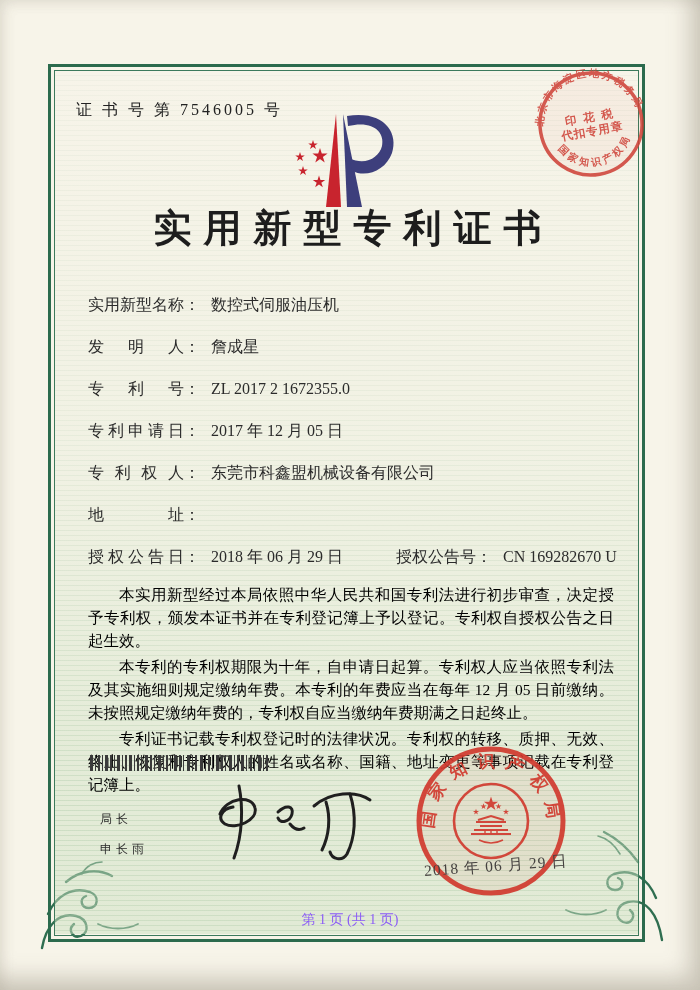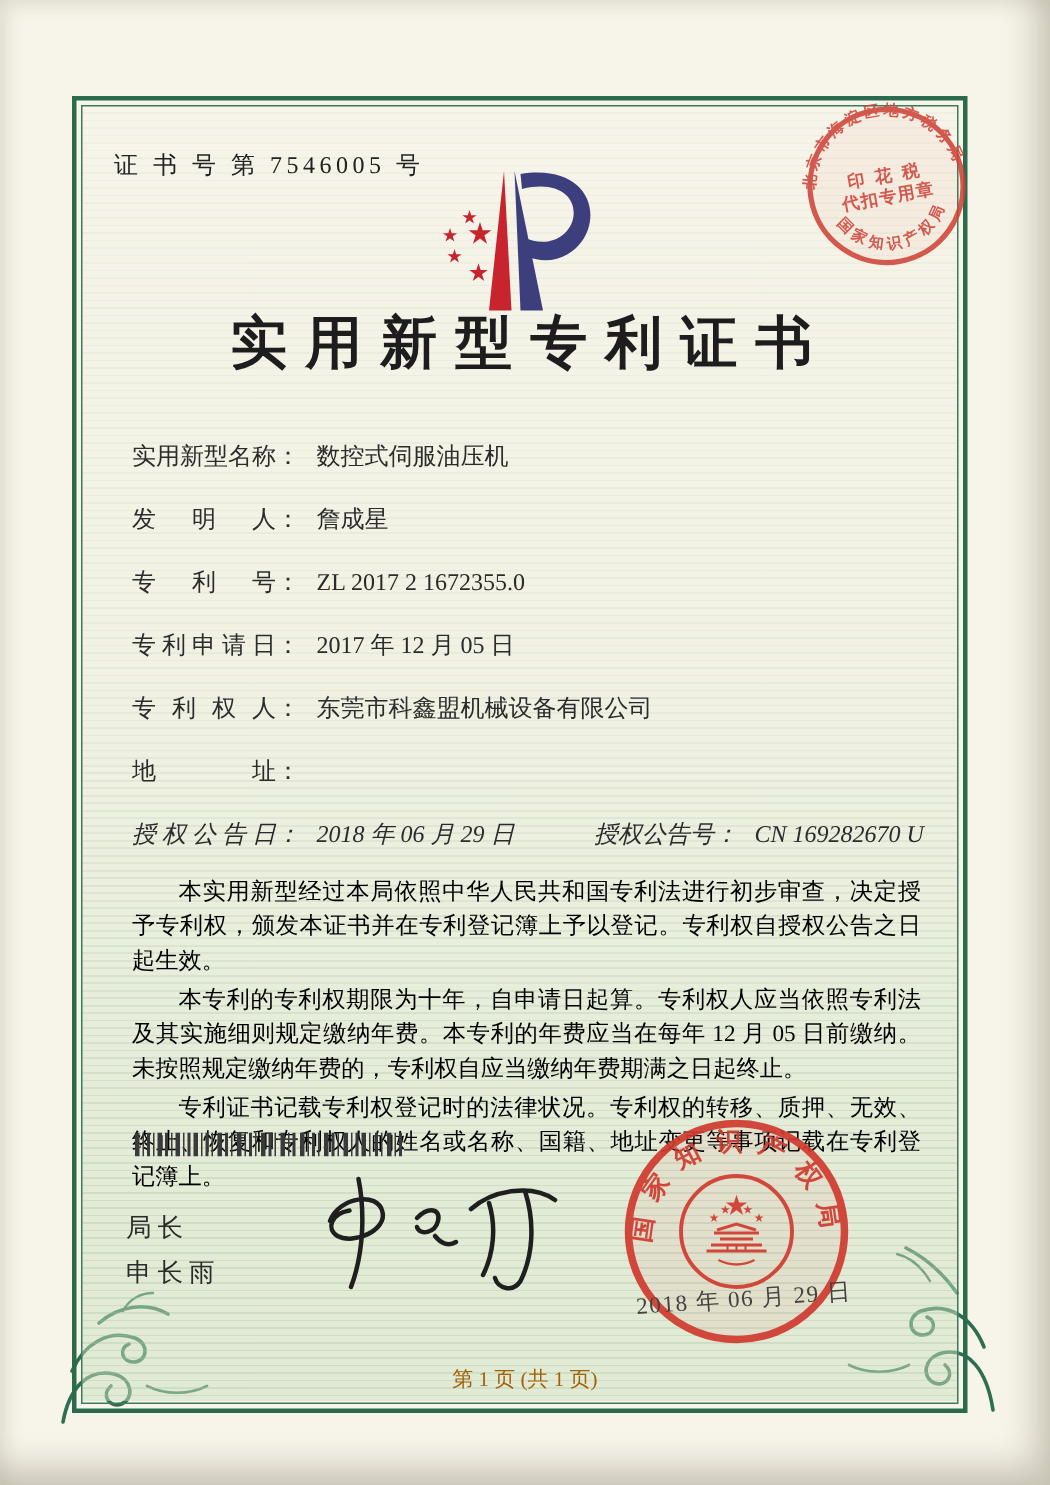--- a/index.html
+++ b/index.html
@@ -24,30 +24,30 @@
   .content{position:absolute;inset:0;z-index:3;}
   .cert-no{position:absolute;left:76px;top:100px;font-size:16px;letter-spacing:3px;color:#222;}
   .logo{position:absolute;left:277px;top:108px;}
   .title{position:absolute;left:0;right:0;top:203px;text-align:center;font-size:38px;font-weight:bold;letter-spacing:12px;padding-left:7px;color:#1d1d1d;}
   .fields{position:absolute;left:88px;top:294px;width:532px;font-size:16px;line-height:21px;}
   .frow{display:flex;align-items:center;margin-bottom:21px;}
   .flabel{flex:none;width:96px;text-align:justify;text-align-last:justify;}
   .fcolon{flex:none;margin-right:11px;}
   .fvalue{flex:1;}
   .frow.last{margin-top:10px;}
-  .fgroup{display:flex;font-style:italic;}
+  .fgroup{display:flex;}
   .fgroup.left{width:308px;flex:none;}
   .paras{position:absolute;left:88px;top:583px;width:526px;font-size:15.5px;line-height:23px;color:#000000;}
   .paras p{margin:0 0 3px 0;text-indent:2em;text-align:justify;}
   .barcode{position:absolute;left:90px;top:755px;}
-  .sig-block{position:absolute;left:84px;top:804px;font-size:17px;letter-spacing:4px;line-height:30px;}
+  .sig-block{position:absolute;left:100px;top:804px;font-size:12px;letter-spacing:4px;line-height:30px;}
   .autograph{position:absolute;left:192px;top:772px;}
   .seal{position:absolute;left:412px;top:742px;opacity:.92;}
   .seal-date{position:absolute;left:424px;top:855px;width:170px;font-size:15.5px;letter-spacing:1px;color:#454240;transform:rotate(-4deg);}
-  .footer{position:absolute;left:0;right:0;top:911px;text-align:center;font-size:14px;color:#a16207;}
+  .footer{position:absolute;left:0;right:0;top:911px;text-align:center;font-size:14px;color:#8b5cf6;}
   .tax-stamp{position:absolute;left:531px;top:64px;transform:rotate(-10deg);opacity:.88;}
   .flourish-bl{position:absolute;left:36px;top:854px;}
   .flourish-br{position:absolute;left:548px;top:826px;transform:scaleX(-1);}
 </style>
 </head>
 <body>
 
 <div class="sheet">
 
   <div class="guilloche"></div>

